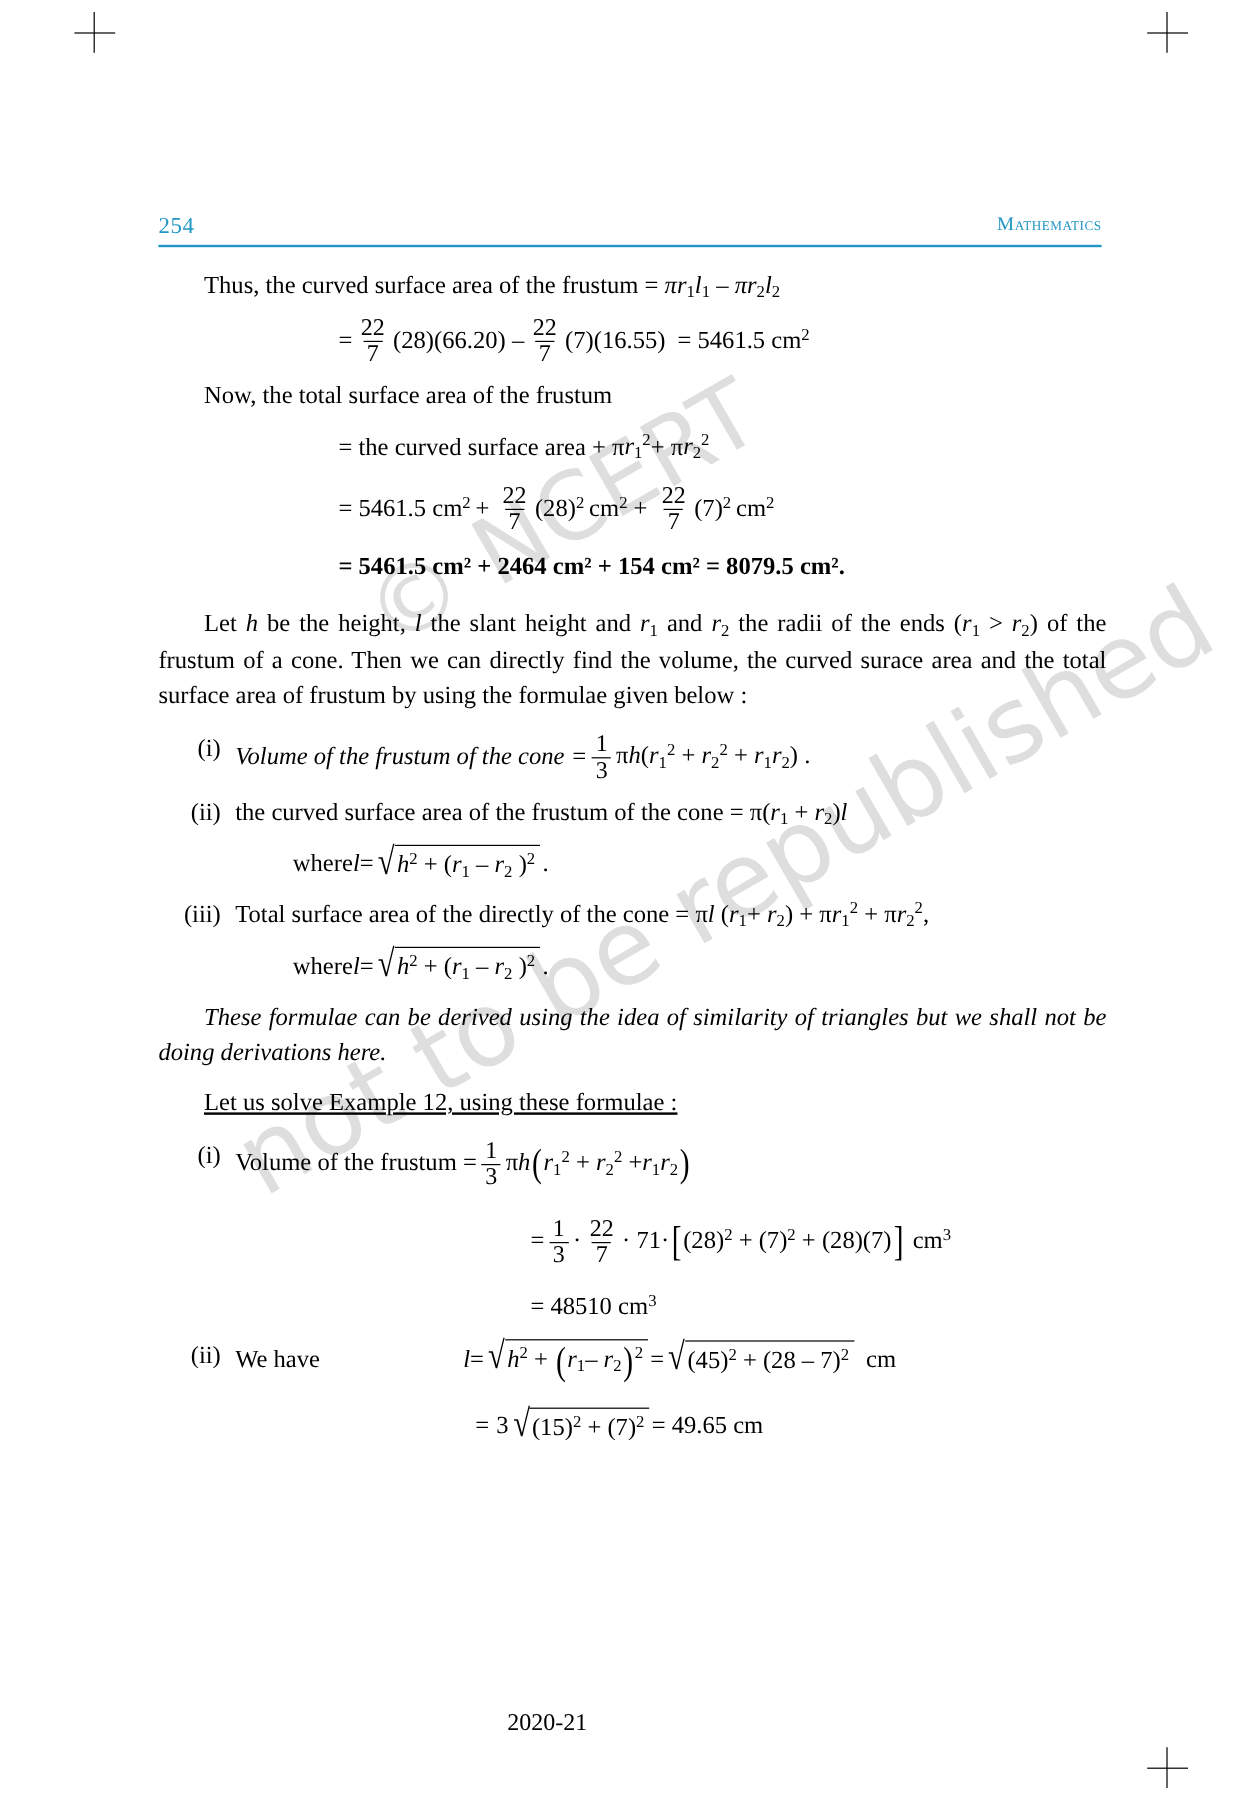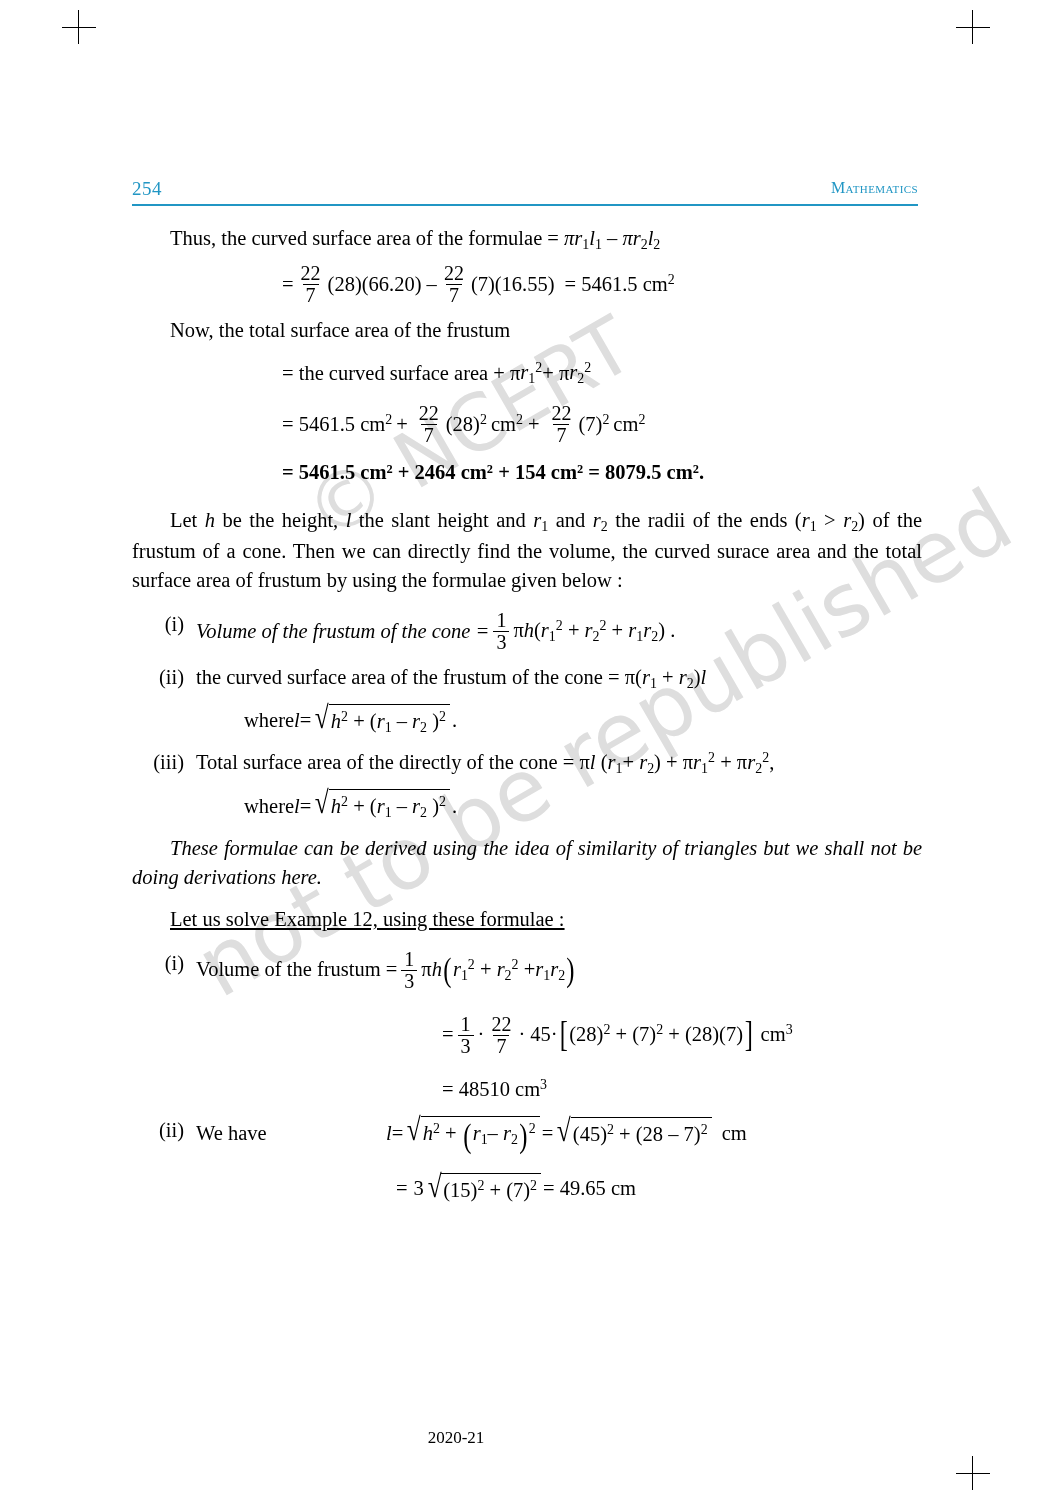--- a/index.html
+++ b/index.html
@@ -186,21 +186,21 @@
     flex: 0 0 auto;
   }
   .numitem .body { flex: 1 1 auto; }
 
   .footer {
     position: absolute;
     left: 0;
     bottom: 52px;
     width: 912px;
     text-align: center;
-    font-size: 17px;
+    font-size: 20px;
   }
   .nowrap { white-space: nowrap; }
 </style>
 </head>
 <body>
 
 <div class="page">
 
   <div class="crop v" style="left:78px; top:10px;"></div>
   <div class="crop h" style="left:62px; top:27px;"></div>
@@ -216,21 +216,21 @@
   </div>
 
   <div class="watermark">
     <span class="wm1">© NCERT</span>
     <span class="wm2">not to be republished</span>
   </div>
 
   <div class="content">
 
     <p class="para indent">
-      <span>Thus, the curved surface area of the formulae = </span><i>πr</i><sub>1</sub><i>l</i><sub>1</sub><i> – πr</i><sub>2</sub><i>l</i><sub>2</sub>
+      <span>Thus, the curved surface area of the frustum = </span><i>πr</i><sub>1</sub><i>l</i><sub>1</sub><i> – πr</i><sub>2</sub><i>l</i><sub>2</sub>
     </p>
 
     <div class="row pad1" style="margin-top:8px;">
       <span>=</span>
       <span class="frac">
         <span class="num">22</span>
         <span class="den">7</span>
       </span>
       <span>(28)(66.20) –</span>
       <span class="frac">
@@ -351,21 +351,21 @@
             <span>=</span>
             <span class="frac">
               <span class="num">1</span>
               <span class="den">3</span>
             </span>
             <span>·</span>
             <span class="frac">
               <span class="num">22</span>
               <span class="den">7</span>
             </span>
-            <span>· 45·</span>
+            <span>· 71·</span>
             <span class="bigbrack">[</span>
             <span><span>(28)</span><sup>2</sup><span> + (7)</span><sup>2</sup><span> + (28)(7)</span></span>
             <span class="bigbrack">]</span>
             <span style="margin-left:6px;"><span>cm</span><sup>3</sup></span>
           </div>
 
           <div class="row" style="margin-top:18px; padding-left:246px;">
             <span><span>= 48510 cm</span><sup>3</sup></span>
           </div>
         </span>

